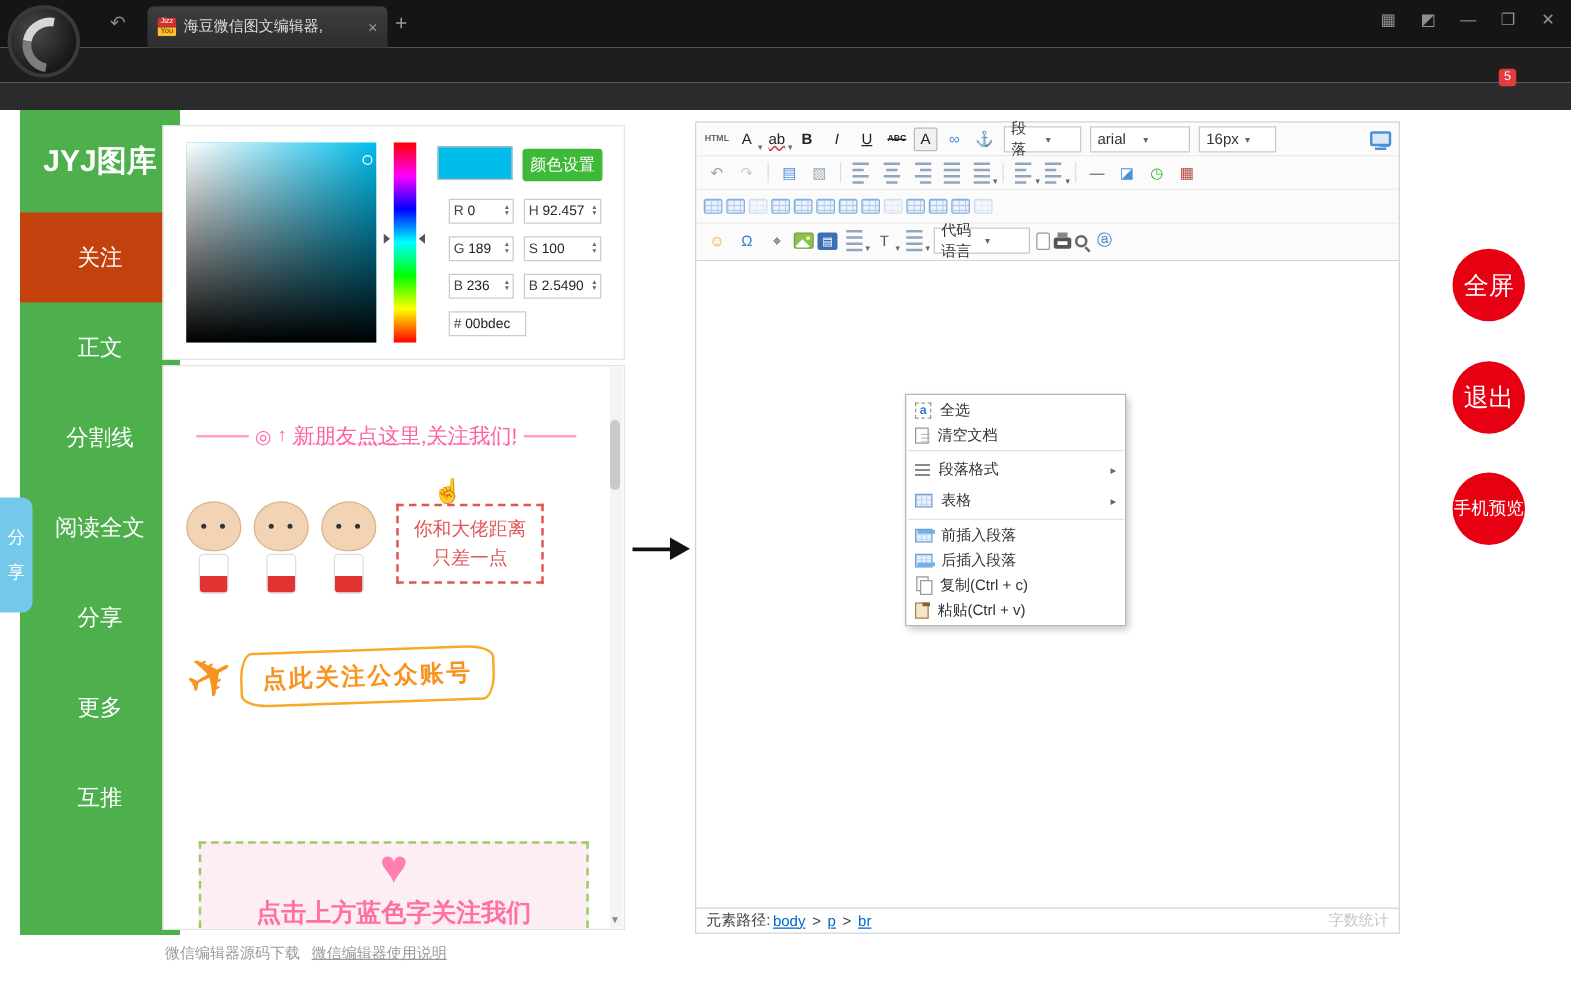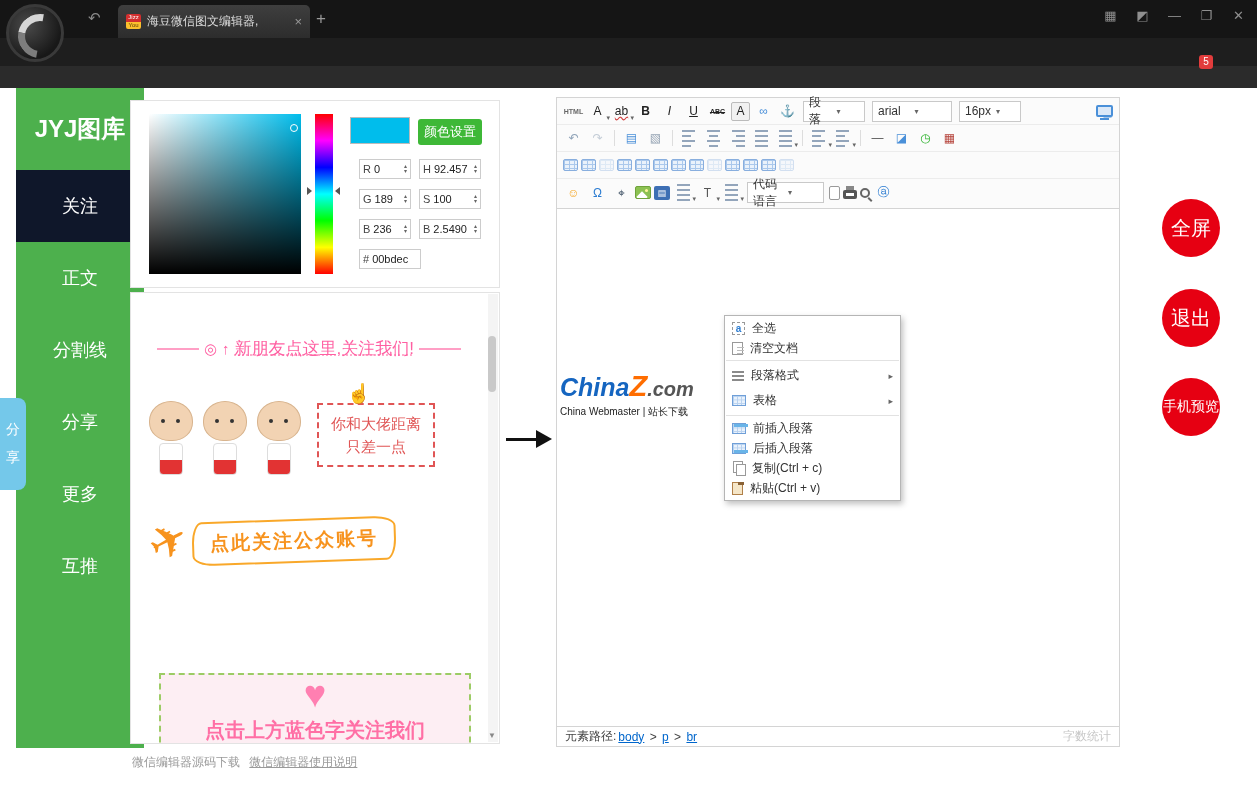--- a/index.html
+++ b/index.html
@@ -42,21 +42,21 @@
 .badge5{position:absolute;right:44px;top:55px;width:14px;height:14px;background:#e23c3c;border-radius:3px;color:#fff;font-size:10px;line-height:14px;text-align:center;z-index:40}
 .bm-home{position:absolute;left:10px;top:69px;color:#ccc;font-size:13px}
 .bm-import{position:absolute;left:30px;top:70px;color:#e8e8e8;font-size:12px;text-decoration:underline}
 .bm-shot{position:absolute;right:19px;top:68px;width:38px;height:18px;background:#ececec;border-radius:2px;color:#333;font-size:12px;text-align:center;line-height:18px}
 
 
 .content{position:absolute;left:0;top:88px;width:100%;height:703px;background:#fff}
 .sidebar{position:absolute;left:16px;top:0;width:128px;height:660px;background:#4db04d}
 .sb-logo{height:82px;color:#fff;font-size:24px;font-weight:bold;display:flex;align-items:center;justify-content:center}
 .sb-item{height:72px;color:#fff;font-size:18px;display:flex;align-items:center;justify-content:center}
-.sb-item.active{background:#0f172a}
+.sb-item.active{background:#c2410c}
 .share-tab{position:absolute;left:0;top:310px;width:26px;height:92px;background:#74c8ea;border-radius:0 8px 8px 0;color:#fff;font-size:14px;display:flex;flex-direction:column;align-items:center;justify-content:center;gap:10px;z-index:5}
 
 
 .color-panel{position:absolute;left:130px;top:12px;width:370px;height:188px;background:#fff;border:1px solid #e3e3e3}
 .sv{position:absolute;left:18px;top:13px;width:152px;height:160px;background-color:#00bdec;background-image:linear-gradient(to top,#000,rgba(0,0,0,0)),linear-gradient(to right,#fff,rgba(255,255,255,0))}
 .sv-marker{position:absolute;right:3px;top:10px;width:8px;height:8px;border:1px solid #fff;border-radius:50%}
 .hue{position:absolute;left:184px;top:13px;width:18px;height:160px;background:linear-gradient(#f00,#f0f,#00f,#0ff,#0f0,#ff0,#f00)}
 .hue-arrow-l{position:absolute;left:176px;top:86px;width:0;height:0;border-left:5px solid #555;border-top:4px solid transparent;border-bottom:4px solid transparent}
 .hue-arrow-r{position:absolute;left:204px;top:86px;width:0;height:0;border-right:5px solid #555;border-top:4px solid transparent;border-bottom:4px solid transparent}
 .swatch{position:absolute;left:219px;top:16px;width:60px;height:27px;border:1px solid #bbb;background:#00bdec}
@@ -225,20 +225,21 @@
     <span class="bm-shot">截图</span>
   </div>
 
   <div class="content">
 
     <div class="sidebar" id="sidebar">
       <div class="sb-logo">JYJ图库</div>
     <div class="sb-item active">关注</div>
         <div class="sb-item">正文</div>
         <div class="sb-item">分割线</div>
+        <div class="sb-item">阅读全文</div>
         <div class="sb-item">分享</div>
         <div class="sb-item">更多</div>
         <div class="sb-item">互推</div>
       </div>
     <div class="share-tab" id="share-tab">
         <span>分</span>
         <span>享</span>
       </div>
 
     <div class="color-panel">
@@ -478,24 +479,20 @@
             <span class="ar">▾</span>
           </div>
           <span class="tbi tbi-page"></span>
           <span class="tbi tbi-print"></span>
           <span class="tbi tbi-zoom"></span>
           <span class="tbi" style="color: rgb(45, 125, 210);">ⓐ</span>
         </div>
       </div>
 
     <div class="canvas">
-      <div class="chinaz">
-        <div class="cz-line1"><span class="cz-china">China</span><span class="cz-z">Z</span><span class="cz-com">.com</span></div>
-        <div class="cz-sub">China Webmaster | 站长下载</div>
-      </div>
       <div class="ctx-menu" id="ctx-menu">
           <div class="menu-item">
             <span class="mi ico-select-all">a</span>
             <span>全选</span>
             <span class="grow"></span>
           </div>
           <div class="menu-item">
             <span class="mi ico-clear-doc"></span>
             <span>清空文档</span>
             <span class="grow"></span>

